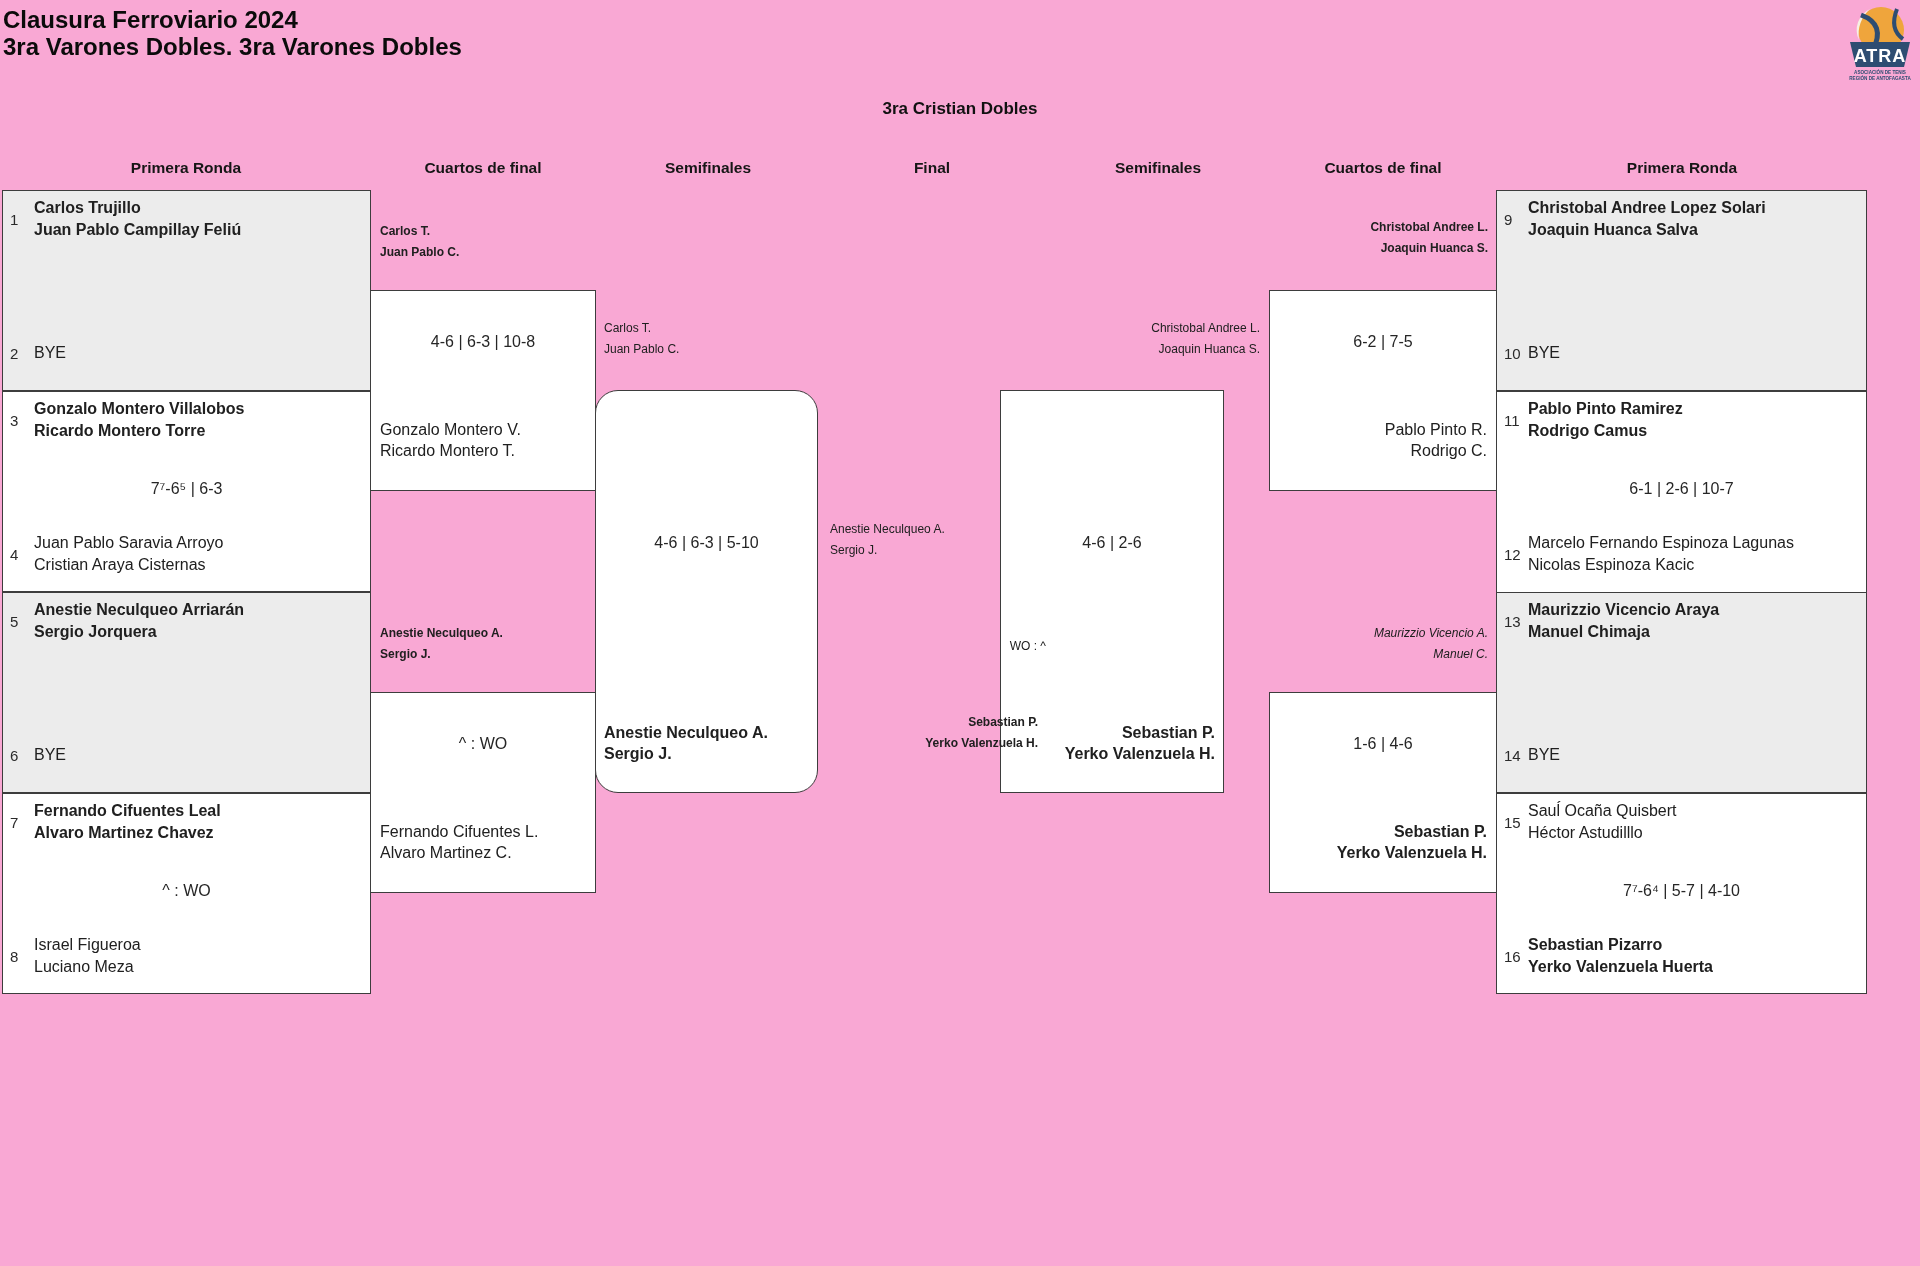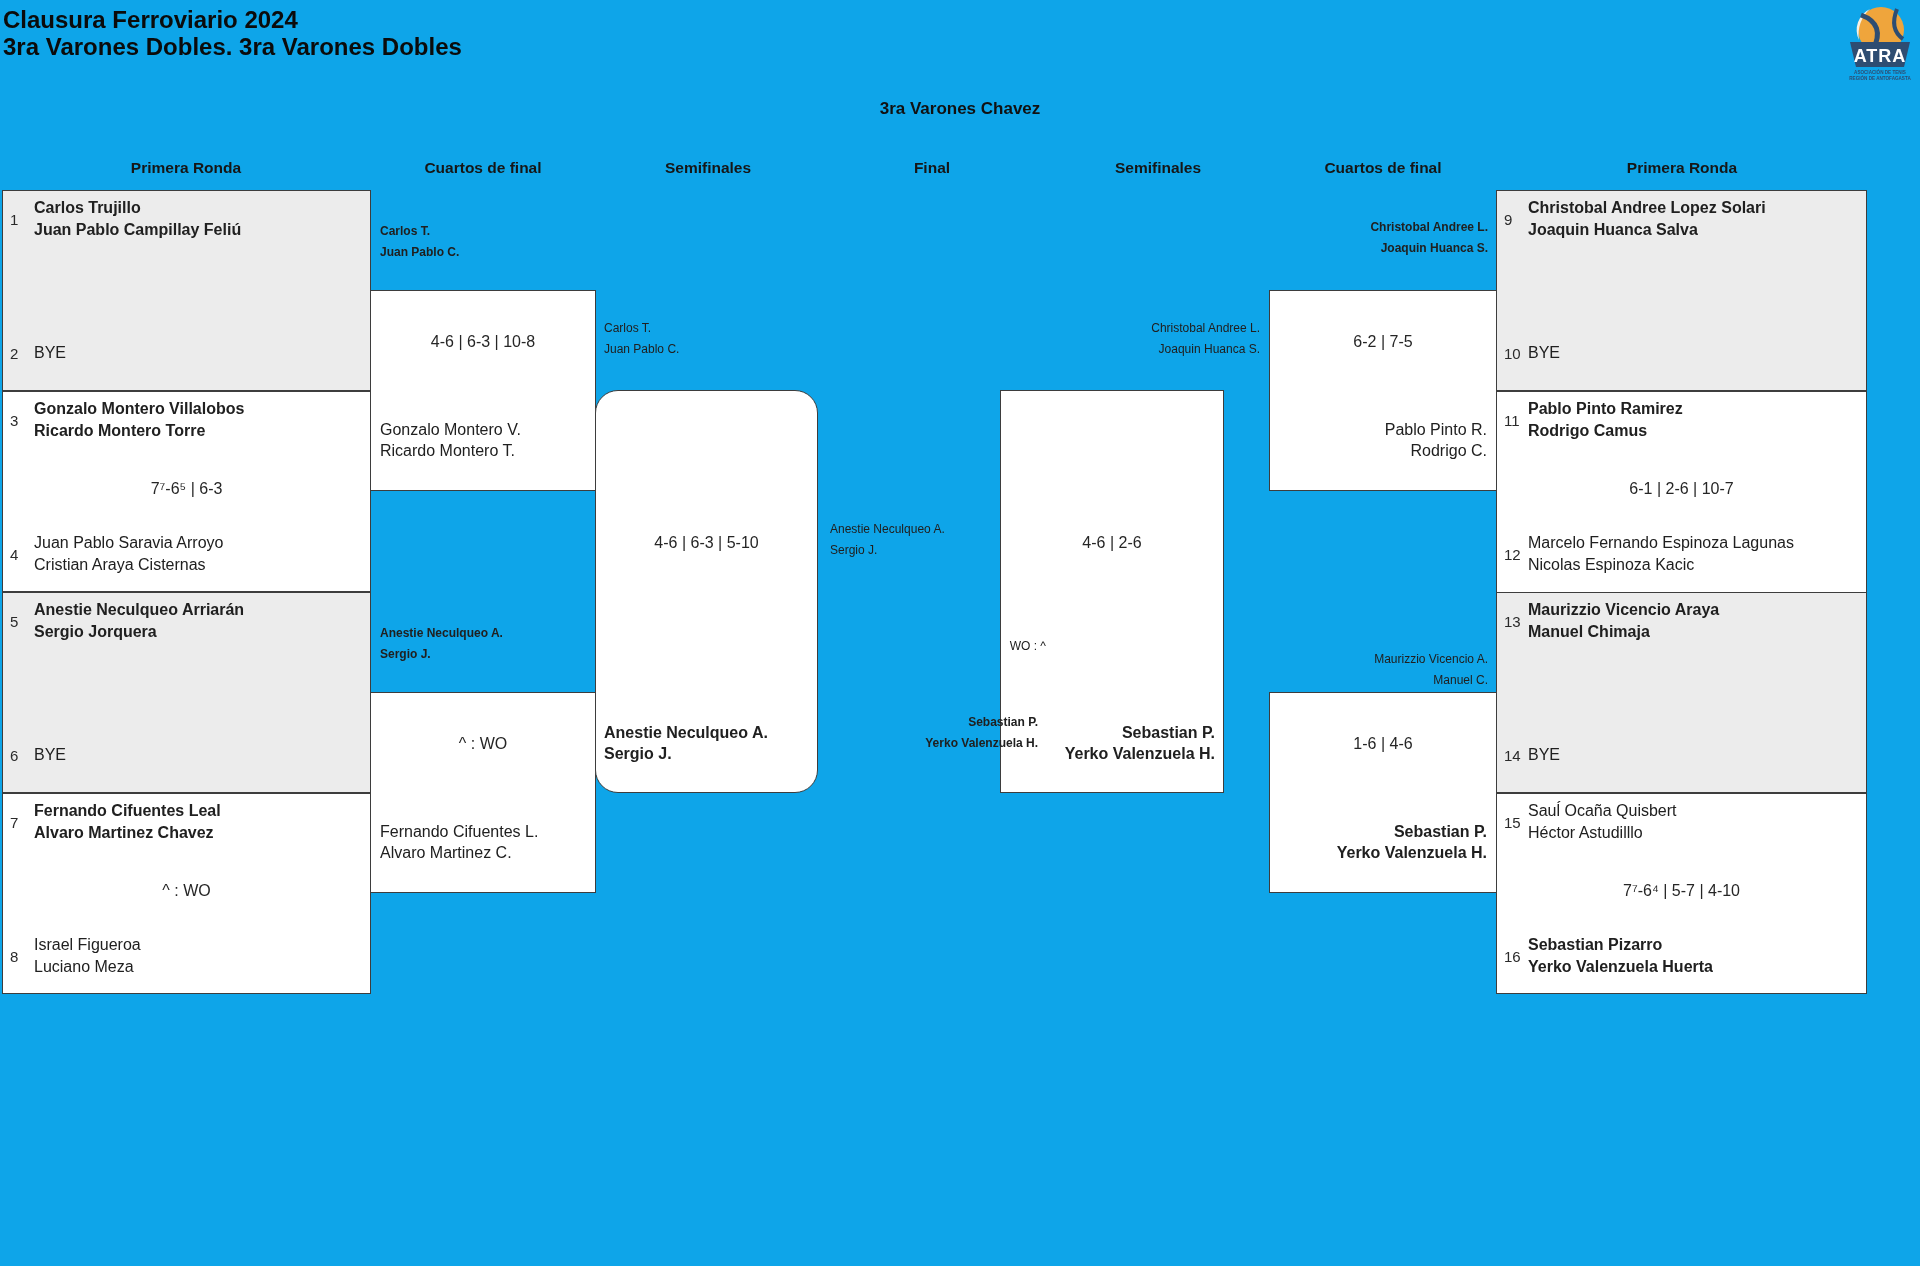--- a/index.html
+++ b/index.html
@@ -1,18 +1,18 @@
 <!DOCTYPE html>
 <html><head>
 <meta charset="utf-8">
 <title>Bracket</title>
 <style>
   html,body{margin:0;padding:0;background:#ffffff;}
   #canvas{
-    position:relative;width:1920px;height:1266px;background:#0ea5e9;overflow:hidden;
+    position:relative;width:1920px;height:1266px;background:#f9a8d4;overflow:hidden;
     font-family:"Liberation Sans", sans-serif;color:#202020;
   }
   .pgtitle{position:absolute;left:3px;top:6px;font-size:24px;font-weight:700;line-height:27px;color:#0b0b0b;}
   .drawtitle{position:absolute;left:0;top:99px;width:1920px;text-align:center;font-size:17px;font-weight:700;color:#111;}
   .rhead{position:absolute;top:159px;width:240px;text-align:center;font-size:15.5px;font-weight:600;color:#161616;}
   .box{position:absolute;border:1px solid #3d3d3d;box-sizing:border-box;background:#fff;}
   .box.gray{background:#ececec;}
   .slot{position:absolute;left:0;right:0;height:48px;display:flex;align-items:center;}
   .slot.top{top:4px;}
   .slot.bot{top:138px;}
@@ -42,21 +42,21 @@
       <path d="M26 5 a23 23 0 0 0 -11 31 a34 34 0 0 1 11 -31 Z" fill="#f7f0e2"></path>
       <path d="M17 11 Q42 20 29 46" stroke="#2e4d72" stroke-width="5" fill="none"></path>
       <path d="M53 5 Q45 25 59 35" stroke="#2e4d72" stroke-width="4" fill="none"></path>
     </g>
     <polygon points="6,38 66,38 60,63 12,63" fill="#2e4d72"></polygon>
     <text x="36" y="58" text-anchor="middle" font-family="Liberation Sans, sans-serif" font-size="18" font-weight="700" fill="#ffffff" letter-spacing="1">ATRA</text>
     <text x="36" y="70" text-anchor="middle" font-family="Liberation Sans, sans-serif" font-size="4.6" font-weight="700" fill="#2e4d72">ASOCIACIÓN DE TENIS</text>
     <text x="36" y="76" text-anchor="middle" font-family="Liberation Sans, sans-serif" font-size="4.6" font-weight="700" fill="#2e4d72">REGIÓN DE ANTOFAGASTA</text>
   </svg>
 
-  <div class="drawtitle">3ra Varones Chavez</div>
+  <div class="drawtitle">3ra Cristian Dobles</div>
 
   <div class="rhead" style="left:66px;">Primera Ronda</div>
   <div class="rhead" style="left:363px;">Cuartos de final</div>
   <div class="rhead" style="left:588px;">Semifinales</div>
   <div class="rhead" style="left:812px;">Final</div>
   <div class="rhead" style="left:1038px;">Semifinales</div>
   <div class="rhead" style="left:1263px;">Cuartos de final</div>
   <div class="rhead" style="left:1562px;">Primera Ronda</div>
 
   <div class="box gray" style="left:2px;top:190px;width:369px;height:201px;">
@@ -232,21 +232,21 @@
     <div class="nline">Joaquin Huanca S.</div>
   </div>
   <div class="box" style="left:1269px;top:290px;width:228px;height:201px;">
     <div class="score qfscore">6-2 | 7-5</div>
     <div class="inner ra" style="right:9px;top:128px;">
       <div class="nline">Pablo Pinto R.</div>
       <div class="nline">Rodrigo C.</div>
     </div>
   </div>
 
-  <div class="lbl ra" style="left:1269px;width:219px;top:649px;">
+  <div class="lbl ra" style="left:1269px;width:219px;top:623px;font-style:italic;">
     <div class="nline">Maurizzio Vicencio A.</div>
     <div class="nline">Manuel C.</div>
   </div>
   <div class="box" style="left:1269px;top:692px;width:228px;height:201px;">
     <div class="score qfscore">1-6 | 4-6</div>
     <div class="inner b ra" style="right:9px;top:128px;">
       <div class="nline">Sebastian P.</div>
       <div class="nline">Yerko Valenzuela H.</div>
     </div>
   </div>

